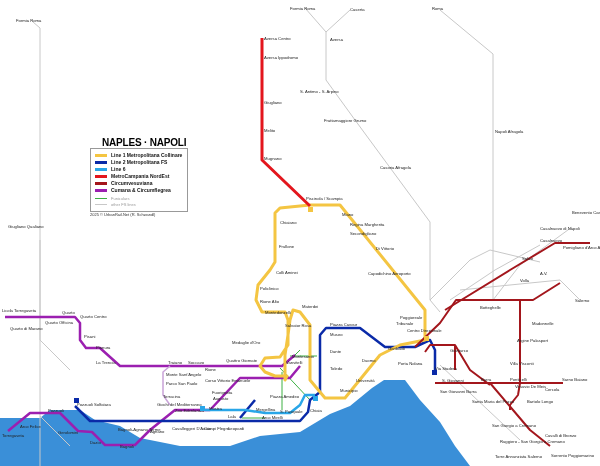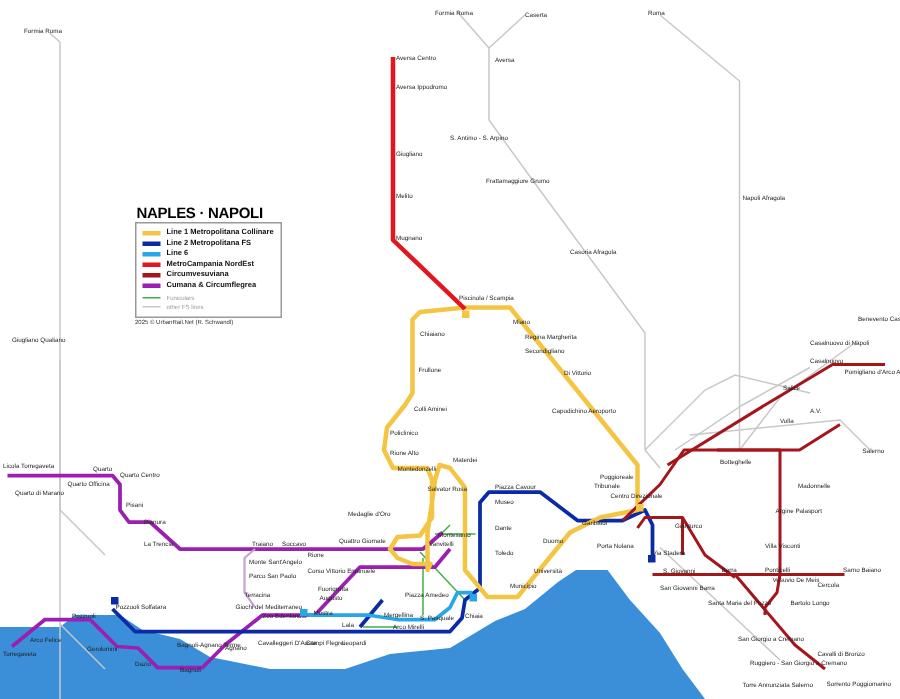--- a/index.html
+++ b/index.html
@@ -1,20 +1,20 @@
 <!DOCTYPE html>
 <html><head>
   <meta charset="utf-8">
   <style>
     html, body { margin:0; padding:0; background:#ffffff; }
     body { width:600px; height:466px; overflow:hidden; position:relative; font-family:"Liberation Sans", sans-serif; }
     svg { position:absolute; left:0; top:0; }
     .lbl { font-family:"Liberation Sans", sans-serif; font-size:4.2px; fill:#222; }
     .legend-box { position:absolute; left:90px; top:148px; width:96px; height:62px; border:1px solid #999; background:#fff; }
-    .legend-title { position:absolute; left:91px; top:137px; font-size:10px; font-weight:bold; color:#000; font-family:"Liberation Sans", sans-serif; letter-spacing:-0.2px; }
+    .legend-title { position:absolute; left:102px; top:137px; font-size:10px; font-weight:bold; color:#000; font-family:"Liberation Sans", sans-serif; letter-spacing:-0.2px; }
     .legend-row { position:absolute; left:4px; height:6px; display:flex; align-items:center; font-size:5px; font-weight:bold; color:#111; white-space:nowrap; }
     .legend-row.small { font-weight:normal; color:#999; font-size:4px; }
     .swatch { display:inline-block; width:12px; height:3px; margin-right:4px; }
     .swatch.thin { height:1px; }
     .credit { position:absolute; left:90px; top:212px; font-size:4px; color:#333; white-space:nowrap; }
   </style>
 </head>
 <body>
 
 <svg width="600" height="466" viewBox="0 0 600 466">

